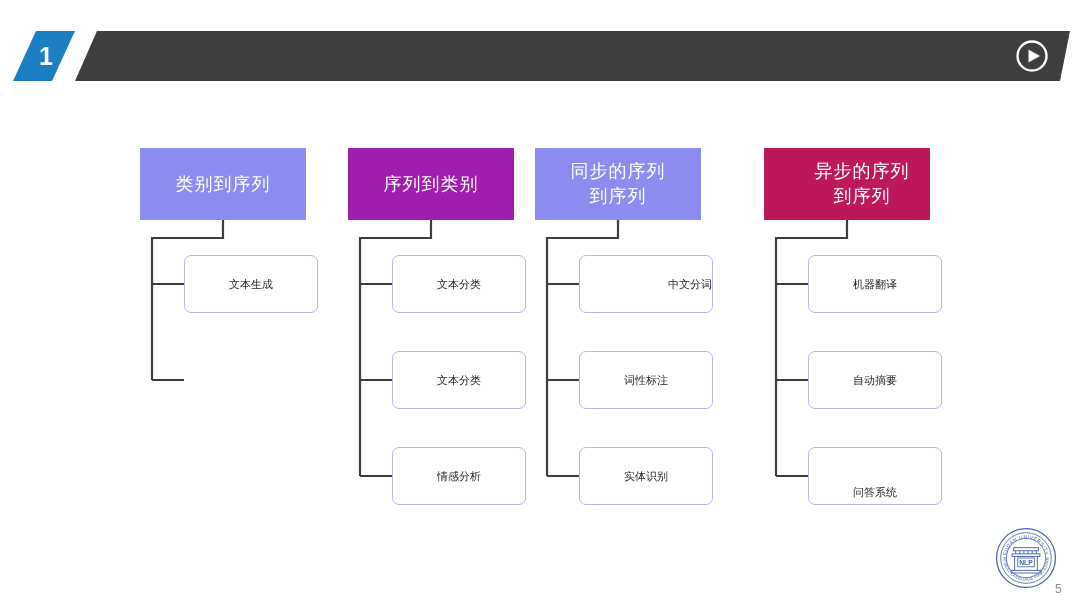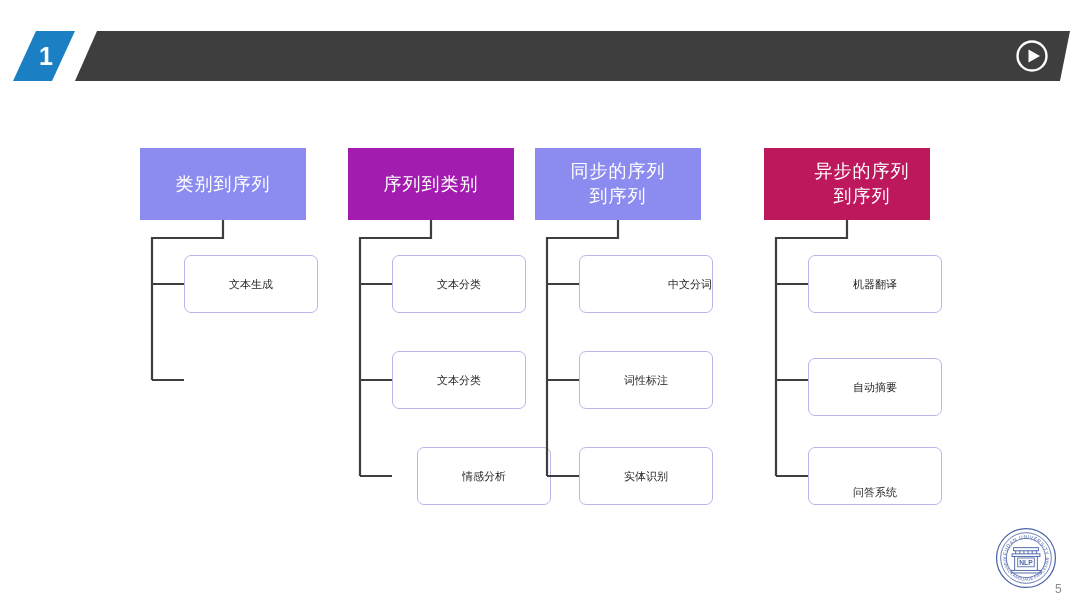--- a/index.html
+++ b/index.html
@@ -183,21 +183,21 @@
       </svg>
       <div class="col-head" style="background: #a21caf;">
         <div><span>序列到类别</span></div>
       </div>
       <div class="leaf" style="top: 255px; border-color: rgb(183, 183, 232);">
         <div><span>文本分类</span></div>
       </div>
       <div class="leaf" style="top: 351px; border-color: rgb(183, 183, 232);">
         <div><span>文本分类</span></div>
       </div>
-      <div class="leaf" style="top: 447px; border-color: rgb(183, 183, 232); margin-left: 25px;">
+      <div class="leaf" style="top: 447px; border-color: rgb(183, 183, 232);">
         <div><span>情感分析</span></div>
       </div>
     </div>
     <div class="col" style="left: 535px;">
       <svg class="connector" viewBox="0 0 250 607" interactable="false">
         <path d="M 83 220 V 238 H 12 V 476 M 12 284 H 44 M 12 380 H 44 M 12 476 H 44" fill="none" stroke="#3e3e3e" stroke-width="2.2"></path>
       </svg>
       <div class="col-head" style="background: rgb(139, 139, 240);">
         <div><span>同步的序列</span><br><span>到序列</span></div>
       </div>
@@ -214,21 +214,21 @@
     <div class="col" style="left: 764px;">
       <svg class="connector" viewBox="0 0 250 607" interactable="false">
         <path d="M 83 220 V 238 H 12 V 476 M 12 284 H 44 M 12 380 H 44 M 12 476 H 44" fill="none" stroke="#3e3e3e" stroke-width="2.2"></path>
       </svg>
       <div class="col-head" style="background: #be185d; padding-left: 30px;">
         <div><span>异步的序列</span><br><span>到序列</span></div>
       </div>
       <div class="leaf" style="top: 255px; border-color: rgb(183, 183, 232);">
         <div><span>机器翻译</span></div>
       </div>
-      <div class="leaf" style="top: 351px; border-color: rgb(183, 183, 232); margin-top: 7px;">
+      <div class="leaf" style="top: 351px; border-color: rgb(183, 183, 232);">
         <div><span>自动摘要</span></div>
       </div>
       <div class="leaf" style="top: 447px; border-color: rgb(183, 183, 232); align-items: flex-end;">
         <div><span>问答系统</span></div>
       </div>
     </div>
   </div>
 
 <svg id="logo-seal" viewBox="0 0 120 120">
   <circle cx="60" cy="60" r="57" fill="none" stroke="#4a63a8" stroke-width="2.4"></circle>

